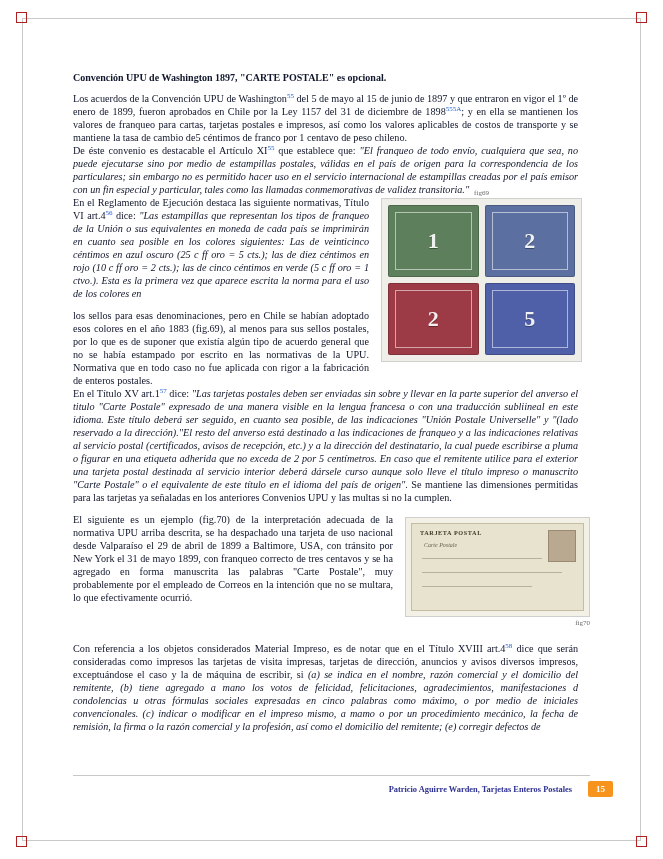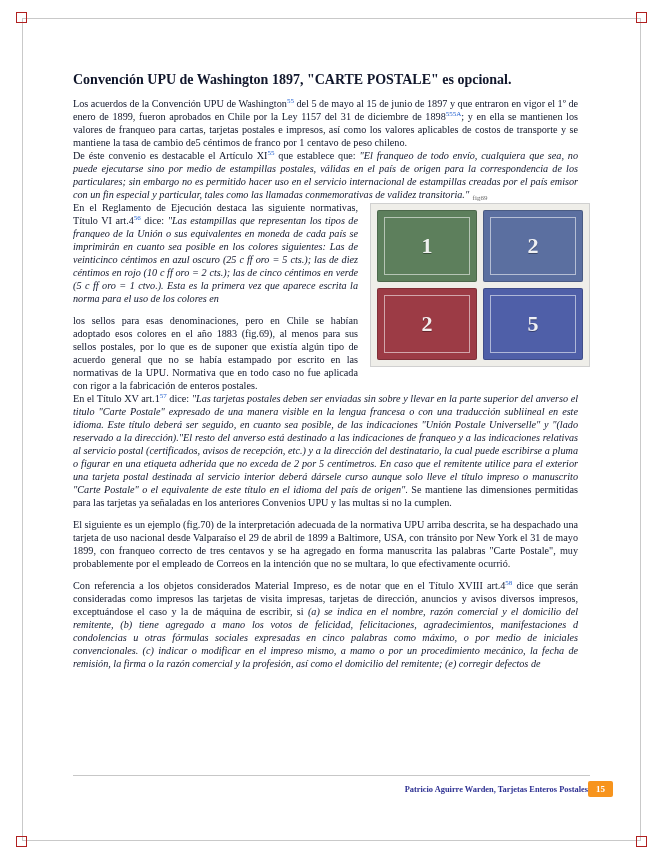--- a/index.html
+++ b/index.html
@@ -16,27 +16,27 @@
   .fc-br{right:16px;bottom:12px;}
 
   .content{position:absolute;left:73px;top:72px;width:517px;}
 
   p{margin:0 12px 0 0;font-size:10.2px;line-height:13.0px;text-align:justify;}
   .b{font-weight:normal;}
   .i{font-style:italic;}
   .bi{font-weight:normal;font-style:italic;}
   sup{font-size:7px;color:#1f5fd0;vertical-align:super;line-height:0;}
 
-  .title{font-weight:bold;font-size:14px;margin-bottom:9px;}
+  .title{font-weight:bold;font-size:10px;margin-bottom:9px;}
 
   .para{margin-bottom:0px;}
   .gap{height:9px;}
 
   
-  .fig-stamps{float:right;width:220px;margin:2px 0 4px 12px;position:relative;}
+  .fig-stamps{float:right;width:201px;margin:2px 8px 4px 12px;position:relative;}
   .fig-stamps-inner{border:1px solid #d0d0d0;background:#efeee9;padding:6px;}
   .stamp-grid{display:grid;grid-template-columns:1fr 1fr;gap:6px;}
   .stamp{height:72px;border-radius:2px;position:relative;
          display:flex;align-items:center;justify-content:center;
          box-shadow:inset 0 0 0 1px rgba(0,0,0,.18);}
   .stamp .inner{position:absolute;left:7px;top:7px;right:7px;bottom:7px;
                 border:1px solid rgba(255,255,255,.55);}
   .stamp .val{font-family:"Liberation Serif",serif;font-size:22px;font-weight:bold;
               color:rgba(255,255,255,.92);position:relative;z-index:2;
               text-shadow:0 1px 0 rgba(0,0,0,.35);}
@@ -55,21 +55,21 @@
               letter-spacing:.6px;color:#3f3a2a;}
   .card-stamp2{position:absolute;right:7px;top:6px;width:26px;height:30px;
                background:#b9a991;border:1px solid #9a8a74;}
   .card-line{position:absolute;height:1px;background:#b9b09a;}
   .card-script{position:absolute;font-family:"Liberation Serif",serif;
                font-size:6px;color:#6b6350;font-style:italic;}
   .fig-cap2{font-size:7px;color:#6a6a6a;text-align:right;margin-top:2px;}
 
   
   .footer-rule{position:absolute;left:73px;right:73px;bottom:83px;height:1px;background:#c7c7c7;}
-  .footer{position:absolute;right:50px;bottom:62px;display:flex;align-items:center;gap:0;}
+  .footer{position:absolute;right:50px;bottom:62px;display:flex;align-items:center;gap:16px;}
   .footer-text{font-size:8.4px;font-weight:bold;color:#2e3192;}
   .page-num{background:#f7941d;color:#ffffff;font-weight:bold;font-size:9px;
             padding:3px 8px;border-radius:2px;}
   .clear{clear:both;}
 </style>
 </head>
 <body>
 
 <div class="page-frame"></div>
 <div class="frame-corner fc-tl"></div>
@@ -121,20 +121,33 @@
 
   <p class="para">los sellos para esas denominaciones, pero en Chile se habían adoptado esos colores en el año 1883 (fig.69), al menos para sus sellos postales, por lo que es de suponer que existía algún tipo de acuerdo general que no se había estampado por escrito en las normativas de la UPU. Normativa que en todo caso no fue aplicada con rigor a la fabricación de enteros postales.</p>
 
   <p class="para">
     <span>En el </span><span class="b">Título XV art.1</span><sup>57</sup><span> dice: </span><span class="i">"Las tarjetas postales deben ser enviadas sin sobre y llevar en la parte superior del anverso el titulo </span><span class="bi">"Carte Postale"</span><span class="i"> expresado de una manera visible en la lengua francesa o con una traducción subliineal en este idioma. Este título deberá ser seguido, en cuanto sea posible, de las indicaciones </span><span class="bi">"Unión Postale Universelle"</span><span class="i"> y </span><span class="bi">"(lado reservado a la dirección)."</span><span class="i">El resto del anverso está destinado a las indicaciones de franqueo y a las indicaciones relativas al servicio postal (certificados, avisos de recepción, etc.) y a la dirección del destinatario, la cual puede escribirse a pluma o figurar en una etiqueta adherida que no exceda de 2 por 5 centímetros. </span><span class="bi">En caso que el remitente utilice para el exterior una tarjeta postal destinada al servicio interior deberá dársele curso aunque solo lleve el título impreso o manuscrito "Carte Postale" o el equivalente de este título en el idioma del país de origen"</span><span>. Se mantiene las dimensiones permitidas para las tarjetas ya señaladas en los anteriores Convenios UPU y las multas si no la cumplen.</span>
   </p>
 
   <div class="clear"></div>
   <div class="gap"></div>
 
+  <div class="fig-card">
+    <div class="card-outer">
+      <div class="card">
+        <div class="card-title">TARJETA POSTAL</div>
+        <div class="card-stamp2"></div>
+        <div class="card-line" style="left:10px;top:34px;width:120px;"></div>
+        <div class="card-line" style="left:10px;top:48px;width:140px;"></div>
+        <div class="card-line" style="left:10px;top:62px;width:110px;"></div>
+        <div class="card-script" style="left:12px;top:18px;">Carte Postale</div>
+      </div>
+    </div>
+    <div class="fig-cap2">fig70</div>
+  </div>
 
   <p class="para">El siguiente es un ejemplo (fig.70) de la interpretación adecuada de la normativa UPU arriba descrita, se ha despachado una tarjeta de uso nacional desde Valparaíso el 29 de abril de 1899 a Baltimore, USA, con tránsito por New York el 31 de mayo 1899, con franqueo correcto de tres centavos y se ha agregado en forma manuscrita las palabras "Carte Postale", muy probablemente por el empleado de Correos en la intención que no se multara, lo que efectivamente ocurrió.</p>
 
   <div class="clear"></div>
   <div class="gap"></div>
 
   <p class="para">
     <span>Con referencia a los objetos considerados Material Impreso, es de notar que en el </span><span class="b">Título XVIII art.4</span><sup>58</sup><span> dice que serán consideradas como impresos las tarjetas de visita impresas, tarjetas de dirección, anuncios y avisos diversos impresos, exceptuándose el caso y la de máquina de escribir, si </span><span class="i">(a) se indica en el nombre, razón comercial y el domicilio del remitente, (b) tiene agregado a mano los votos de felicidad, felicitaciones, agradecimientos, manifestaciones d condolencias u otras fórmulas sociales expresadas en cinco palabras como máximo, o por medio de iniciales convencionales. (c) indicar o modificar en el impreso mismo, a mamo o por un procedimiento mecánico, la fecha de remisión, la firma o la razón comercial y la profesión, así como el domicilio del remitente; (e) corregir defectos de</span>
   </p>
 

